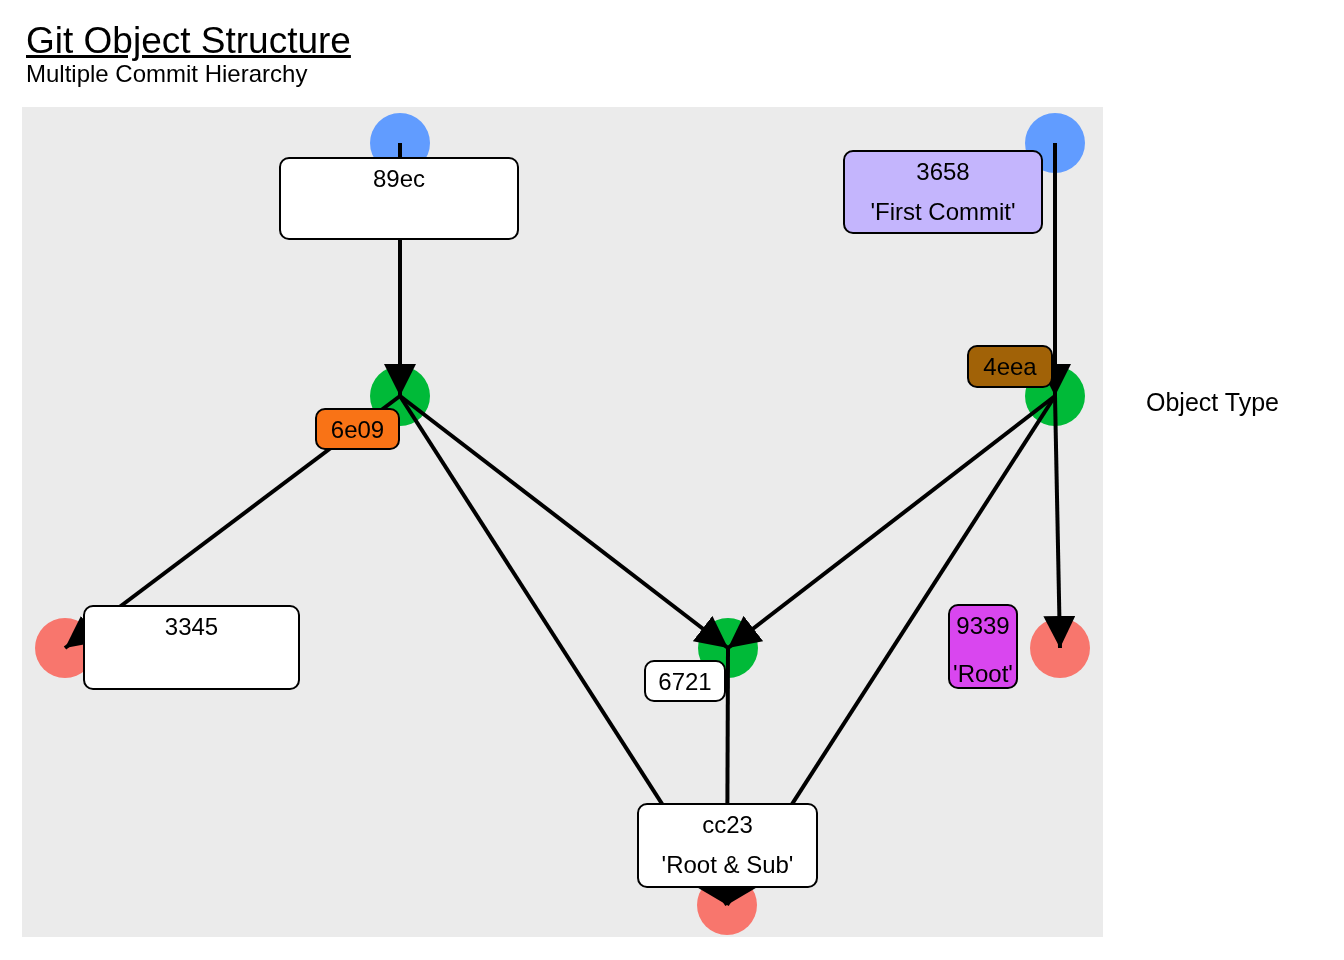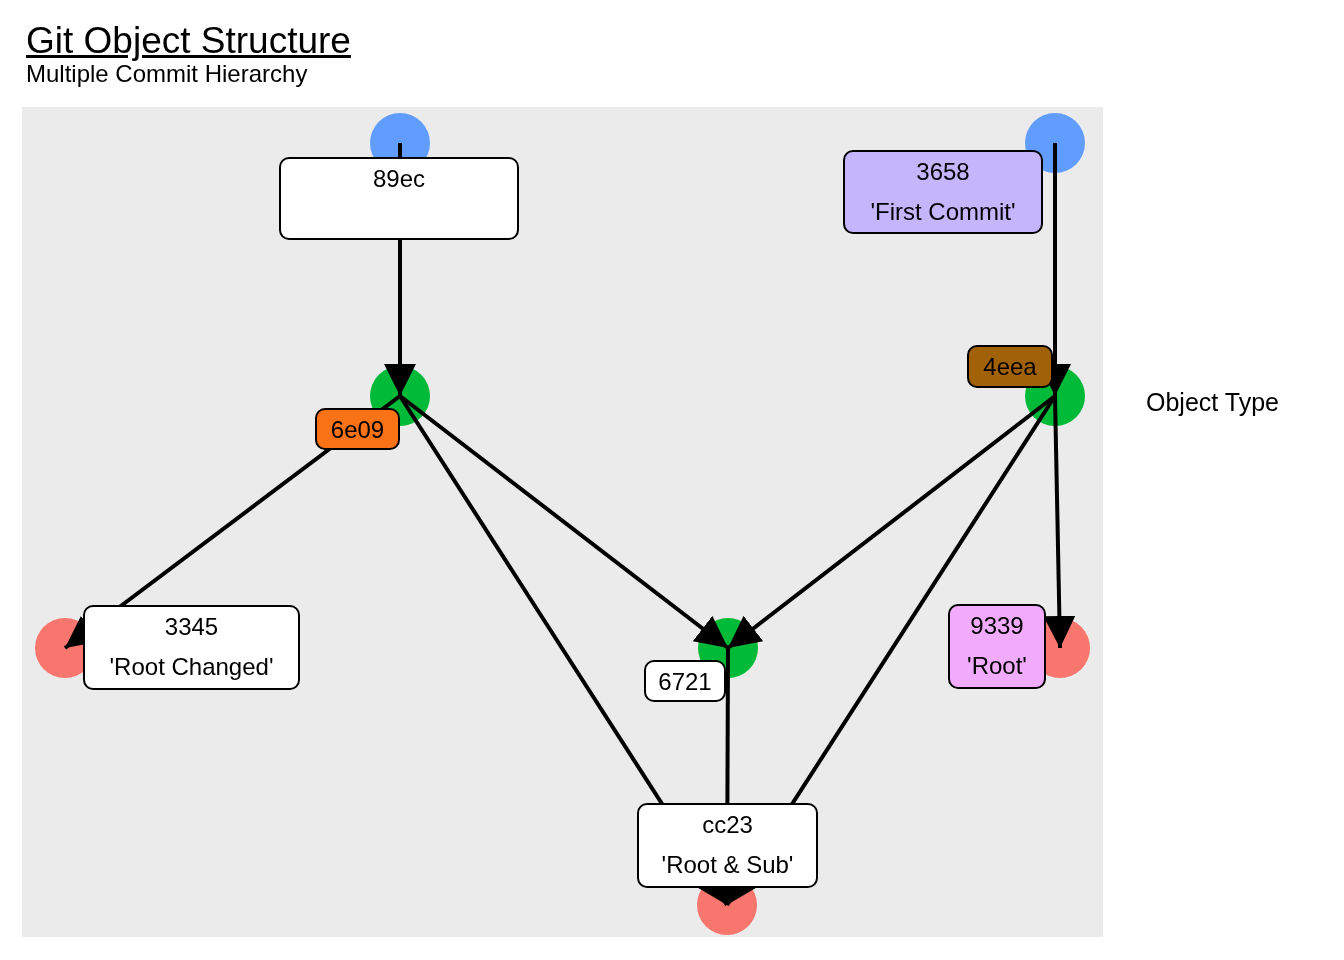--- a/index.html
+++ b/index.html
@@ -65,26 +65,25 @@
         <span>'First Commit'</span>
       </div>
       <div class="node-label" style="left: 293px; top: 301px; width: 85px; height: 42px; background: #f97316; border-color: rgb(0, 0, 0);">
         <span>6e09</span>
       </div>
       <div class="node-label" style="left: 945px; top: 238px; width: 86px; height: 43px; background: #a16207; border-color: rgb(0, 0, 0);">
         <span>4eea</span>
       </div>
       <div class="node-label" style="left: 61px; top: 498px; width: 217px; height: 85px; background: rgb(255, 255, 255); border-color: rgb(0, 0, 0);">
         <span>3345</span>
-        <span>'Root Changed'</span>
       </div>
       <div class="node-label" style="left: 622px; top: 553px; width: 82px; height: 42px; background: rgb(255, 255, 255); border-color: rgb(0, 0, 0);">
         <span>6721</span>
       </div>
-      <div class="node-label" style="left: 926px; top: 497px; width: 98px; height: 85px; background: #f0abfc; border-color: rgb(0, 0, 0);">
+      <div class="node-label" style="left: 926px; top: 497px; width: 70px; height: 85px; background: #d946ef; border-color: rgb(0, 0, 0); gap: 8px;">
         <span>9339</span>
         <span>'Root'</span>
       </div>
       <div class="node-label" style="left: 615px; top: 696px; width: 181px; height: 85px; background: rgb(255, 255, 255); border-color: rgb(0, 0, 0);">
         <span>cc23</span>
         <span>'Root &amp; Sub'</span>
       </div>
     </div>
 </div>
 

